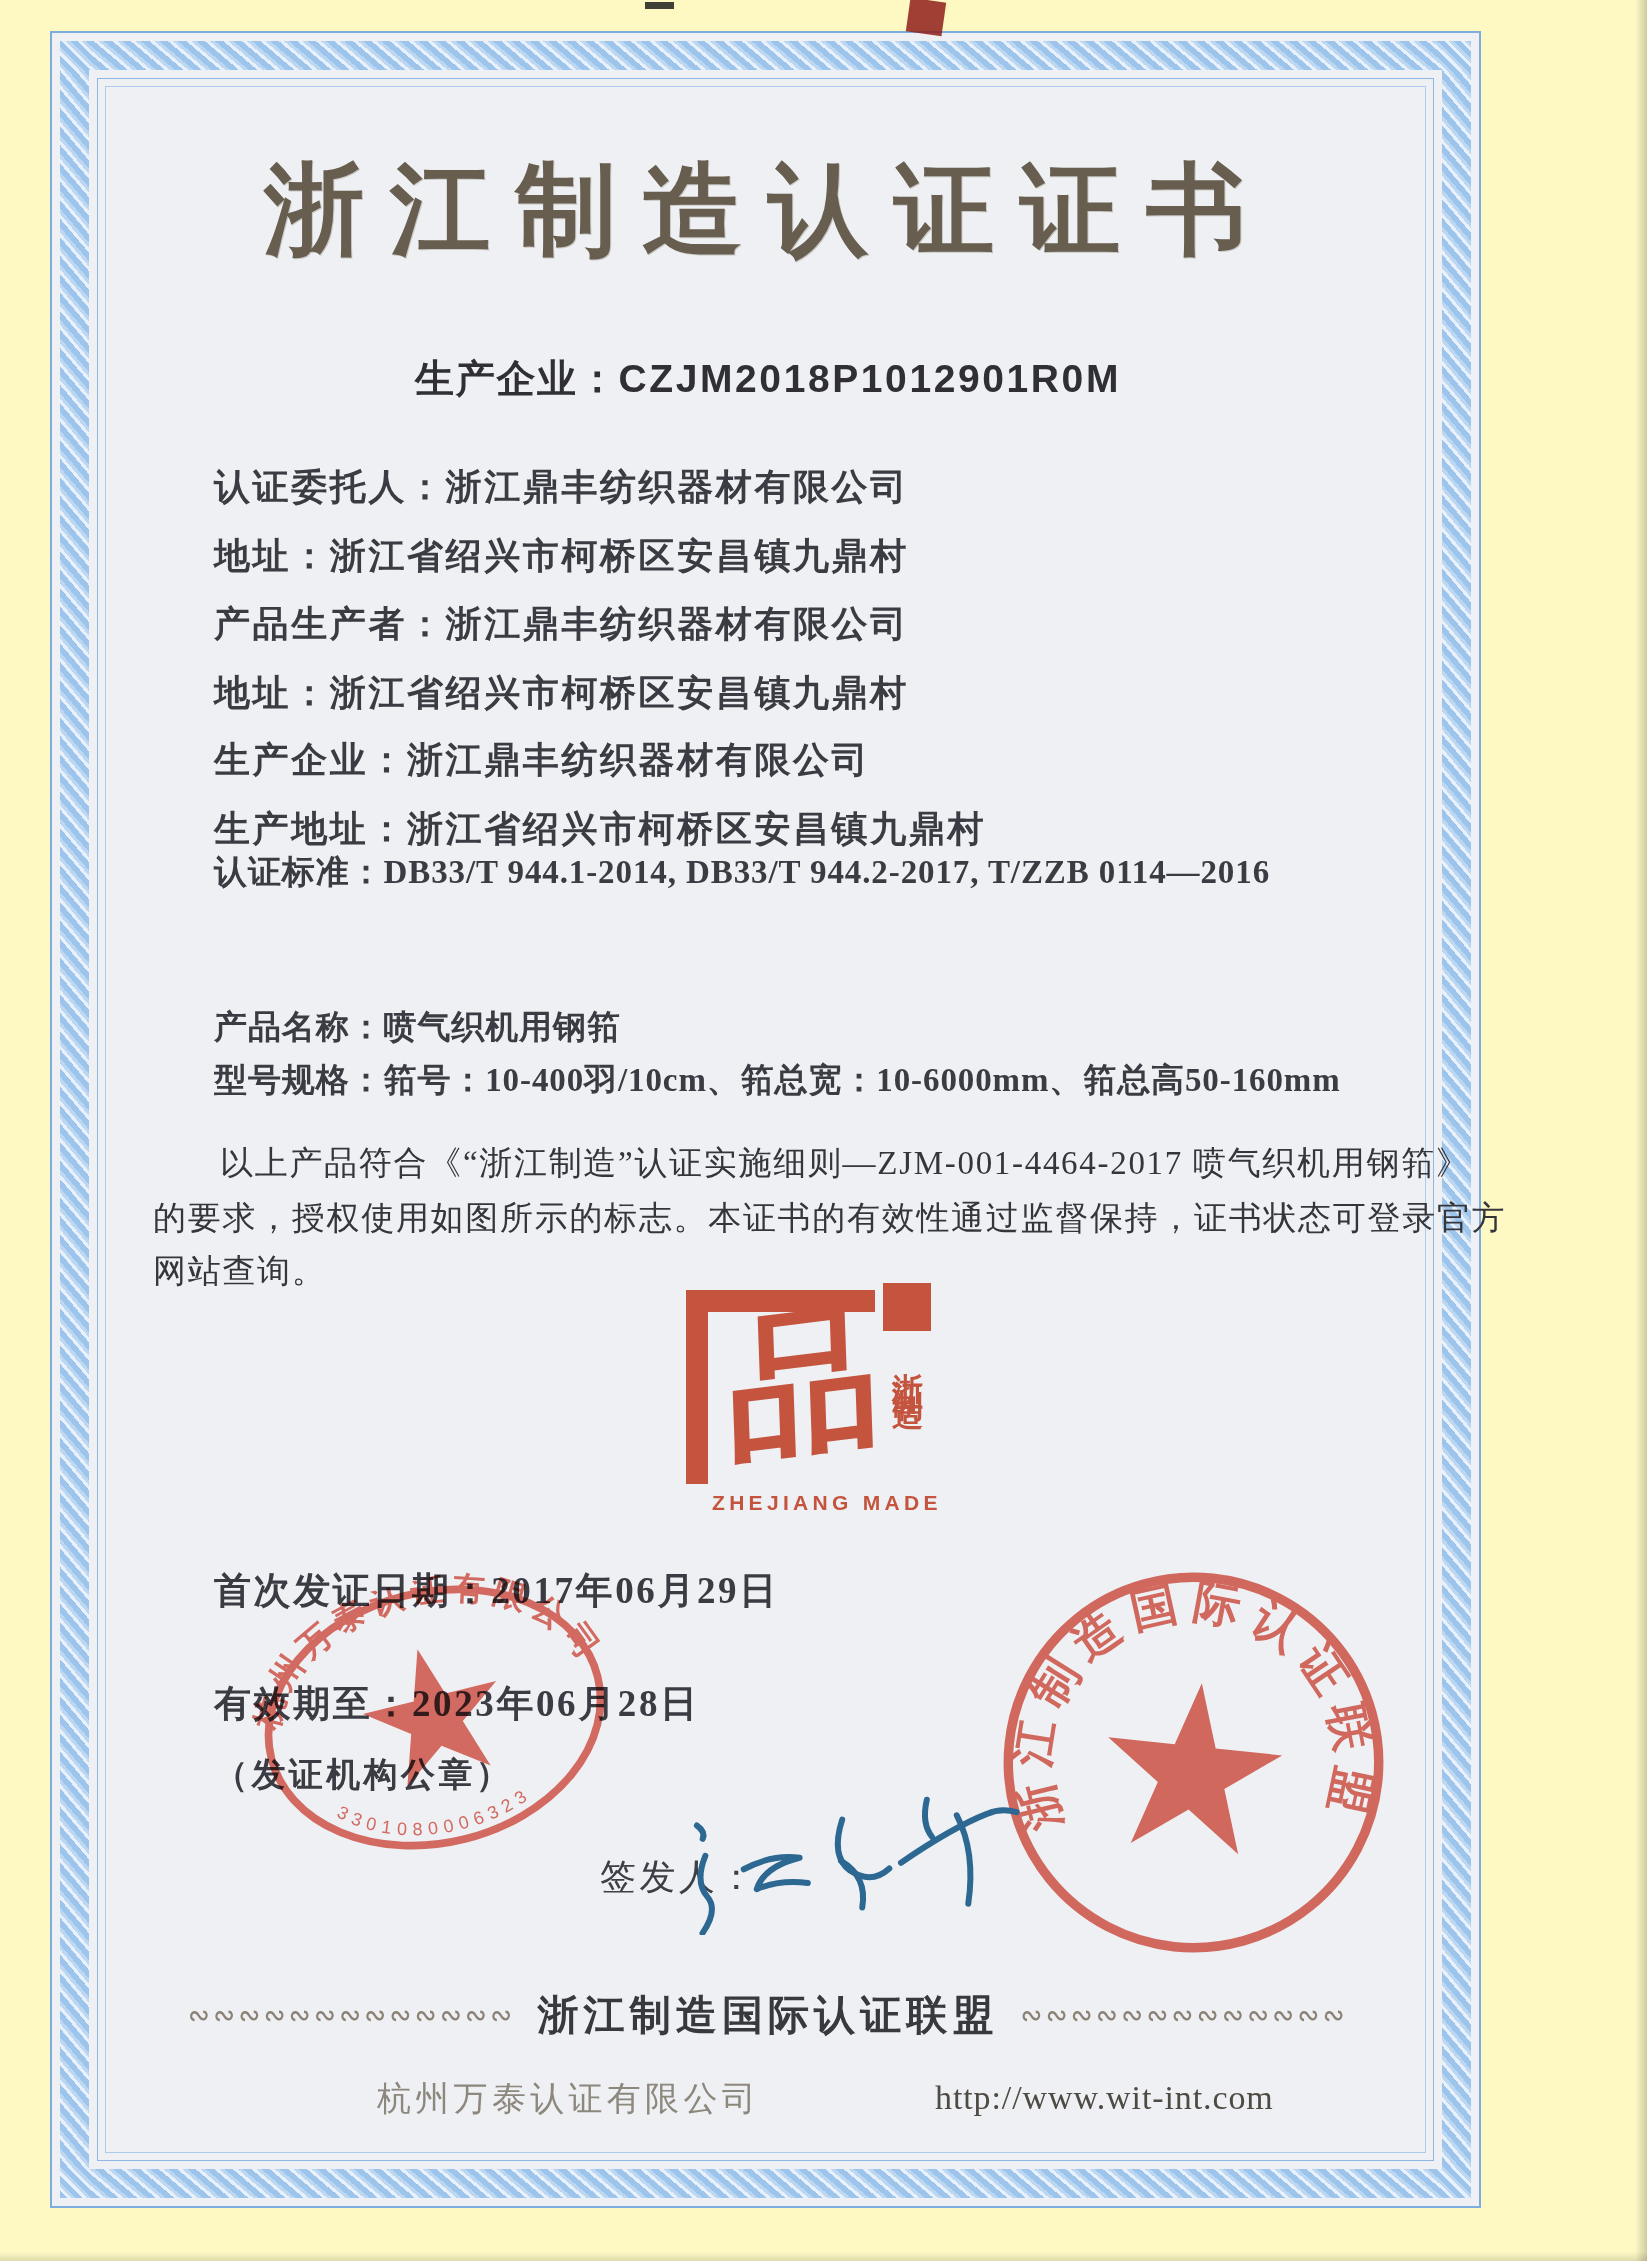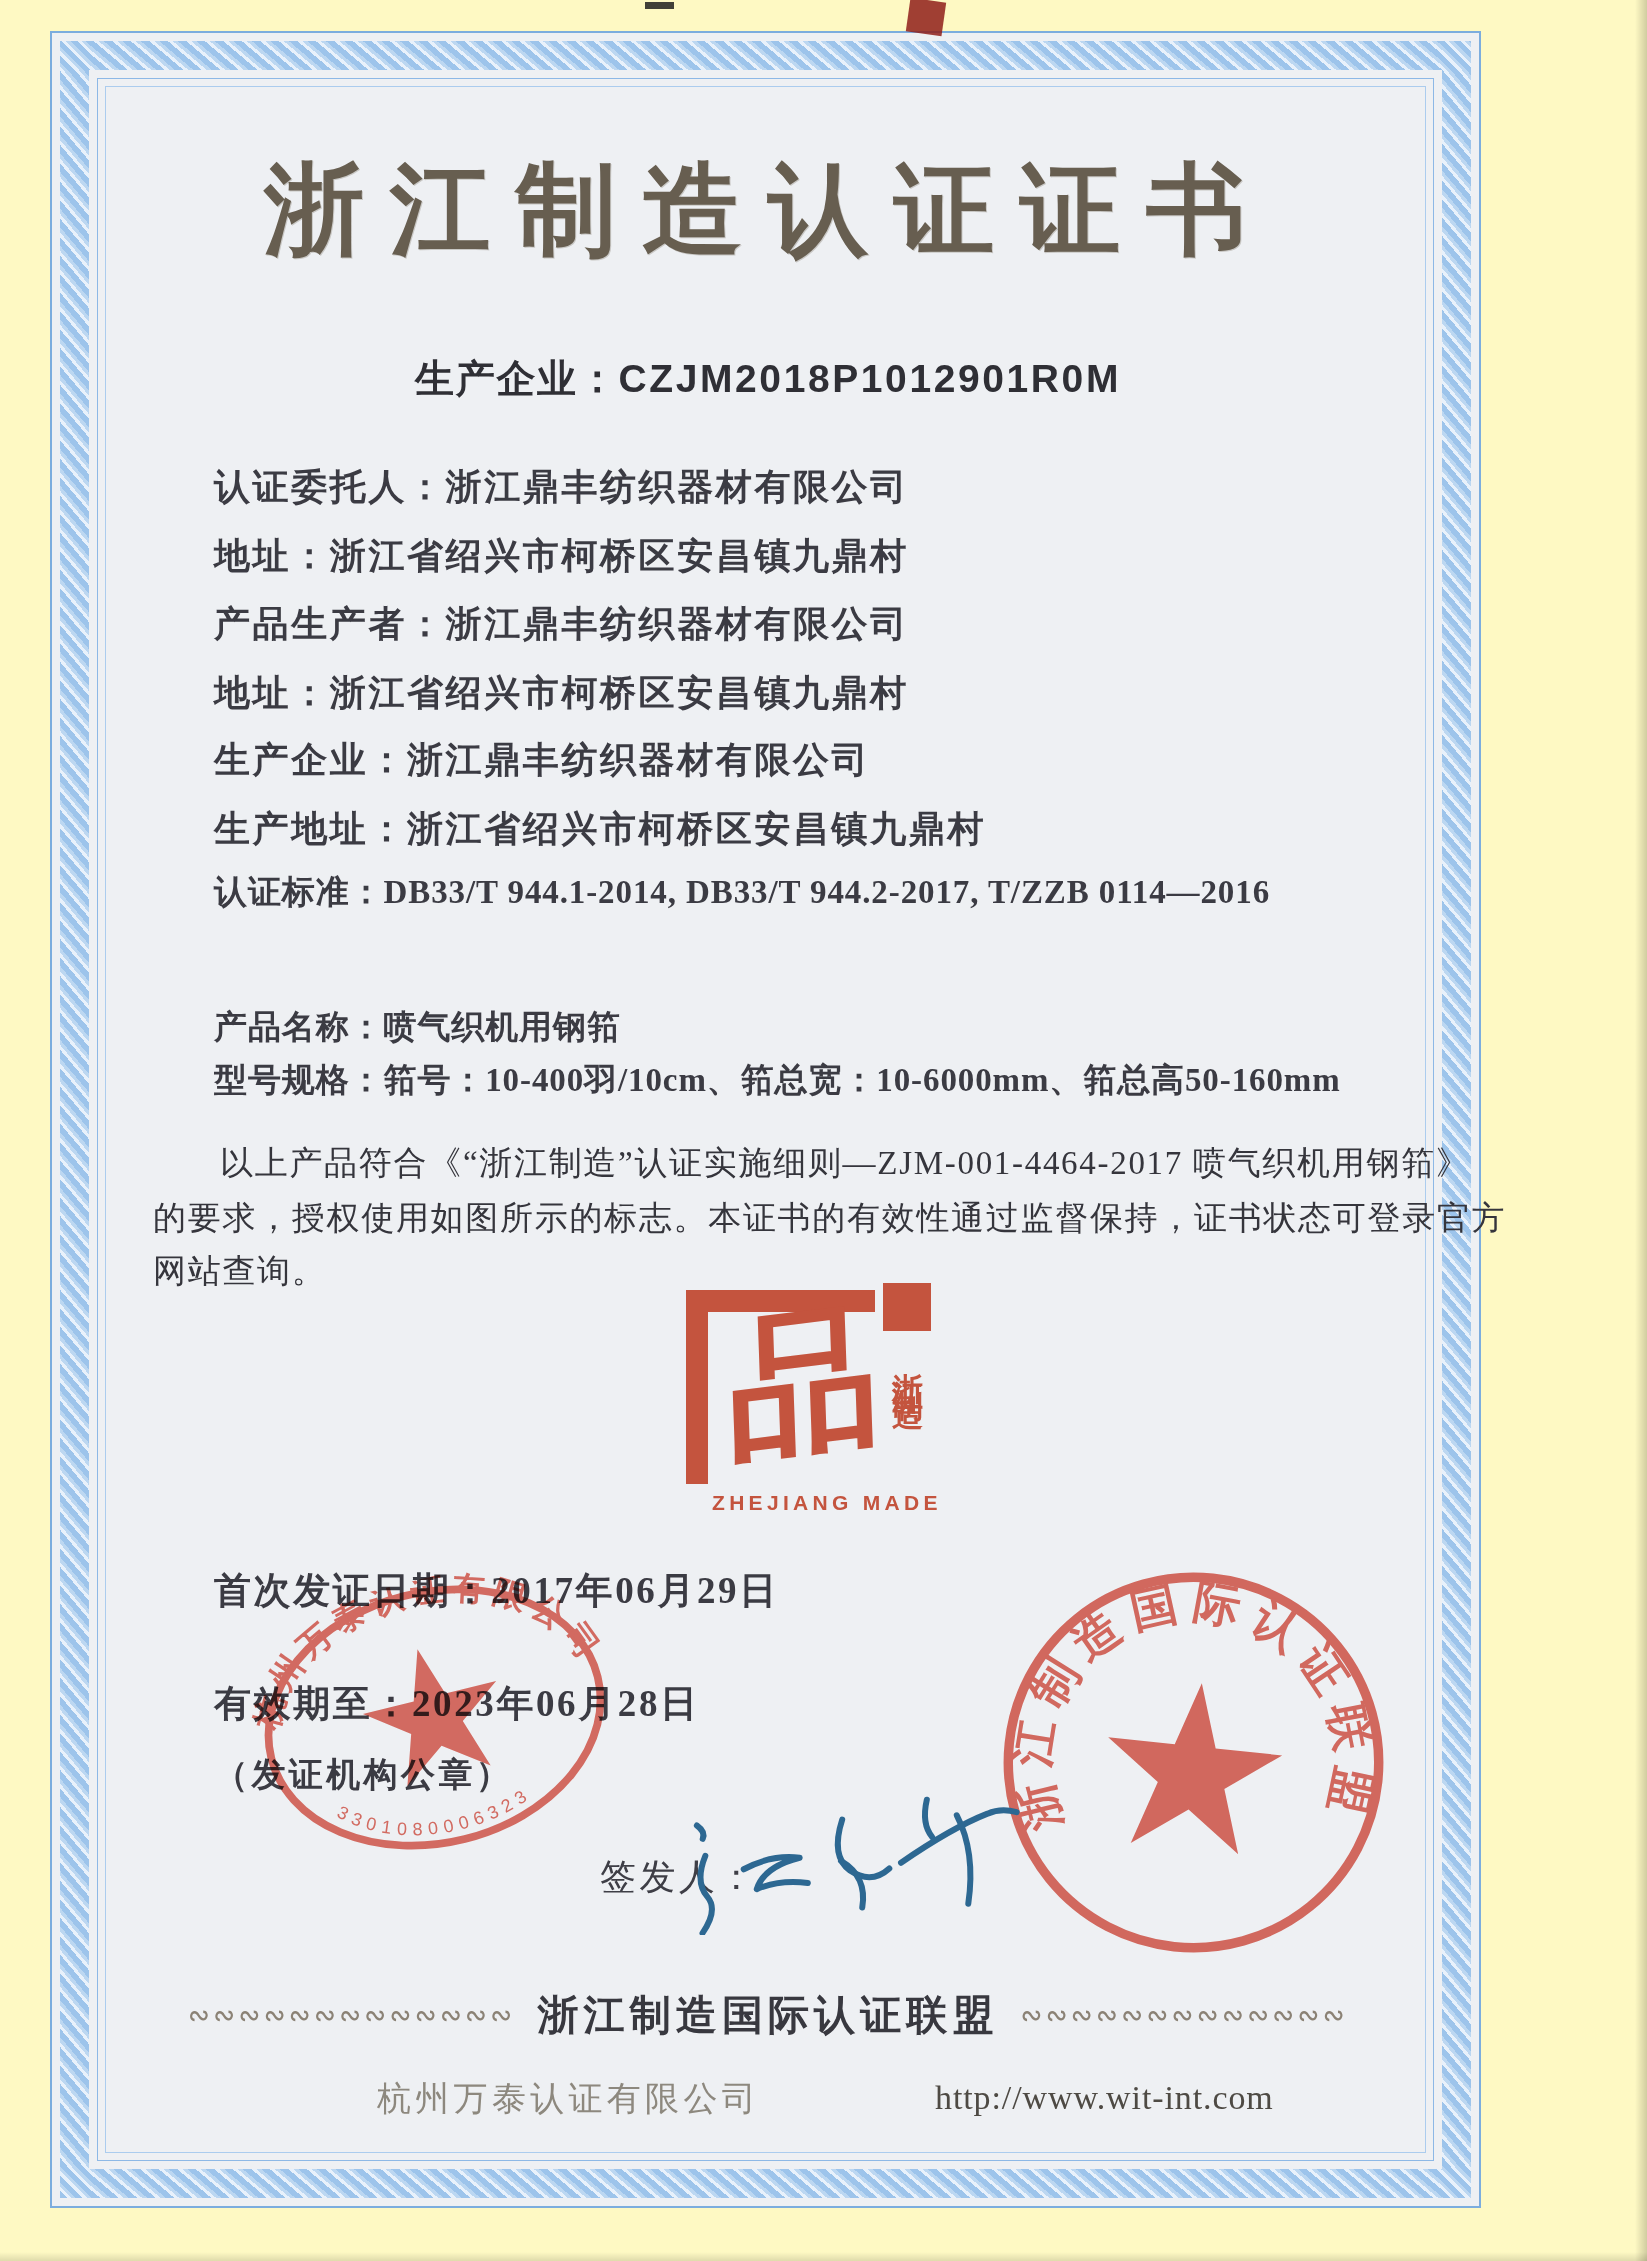--- a/index.html
+++ b/index.html
@@ -110,21 +110,21 @@
     <div class="line party" style="top:669px;">
       <span>地址：</span><span>浙江省绍兴市柯桥区安昌镇九鼎村</span>
     </div>
     <div class="line party" style="top:736px;">
       <span>生产企业：</span><span>浙江鼎丰纺织器材有限公司</span>
     </div>
     <div class="line party" style="top:805px;">
       <span>生产地址：</span><span>浙江省绍兴市柯桥区安昌镇九鼎村</span>
     </div>
 
-    <div class="line detail" style="top:870px;font-family:Liberation Serif, serif;">
+    <div class="line detail" style="top:850px;font-family:Liberation Serif, serif;">
       <span>认证标准：</span><span>DB33/T 944.1-2014, DB33/T 944.2-2017, T/ZZB 0114—2016</span>
     </div>
     <div class="line detail" style="top:1005px;">
       <span>产品名称：</span><span>喷气织机用钢筘</span>
     </div>
     <div class="line detail" style="top:1058px;">
       <span>型号规格：</span><span>筘号：10-400羽/10cm、筘总宽：10-6000mm、筘总高50-160mm</span>
     </div>
 
     <div class="stmt indent" style="top:1141px;">以上产品符合《“浙江制造”认证实施细则—ZJM-001-4464-2017 喷气织机用钢筘》</div>

